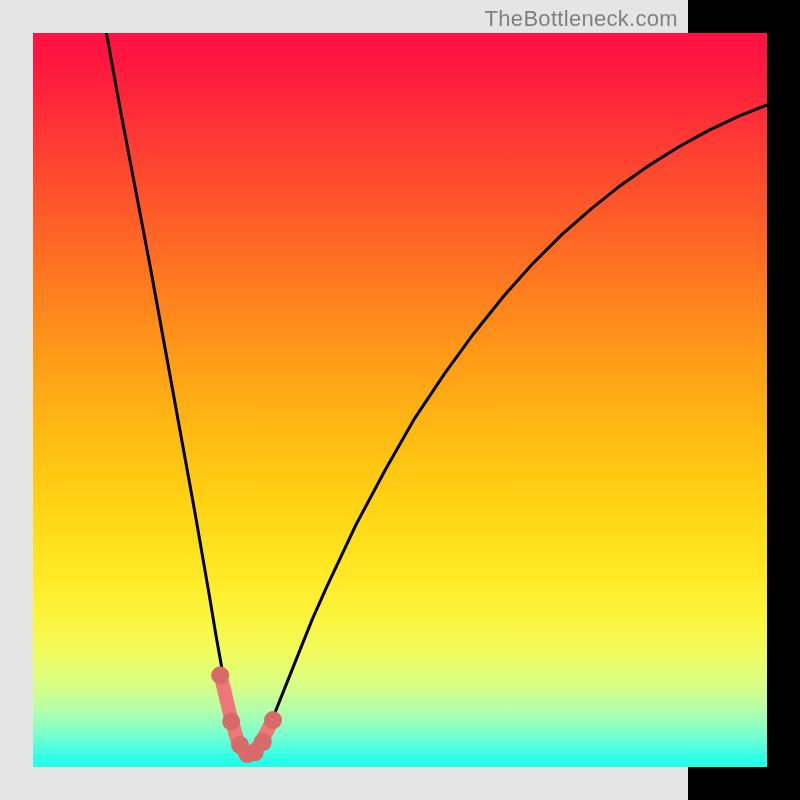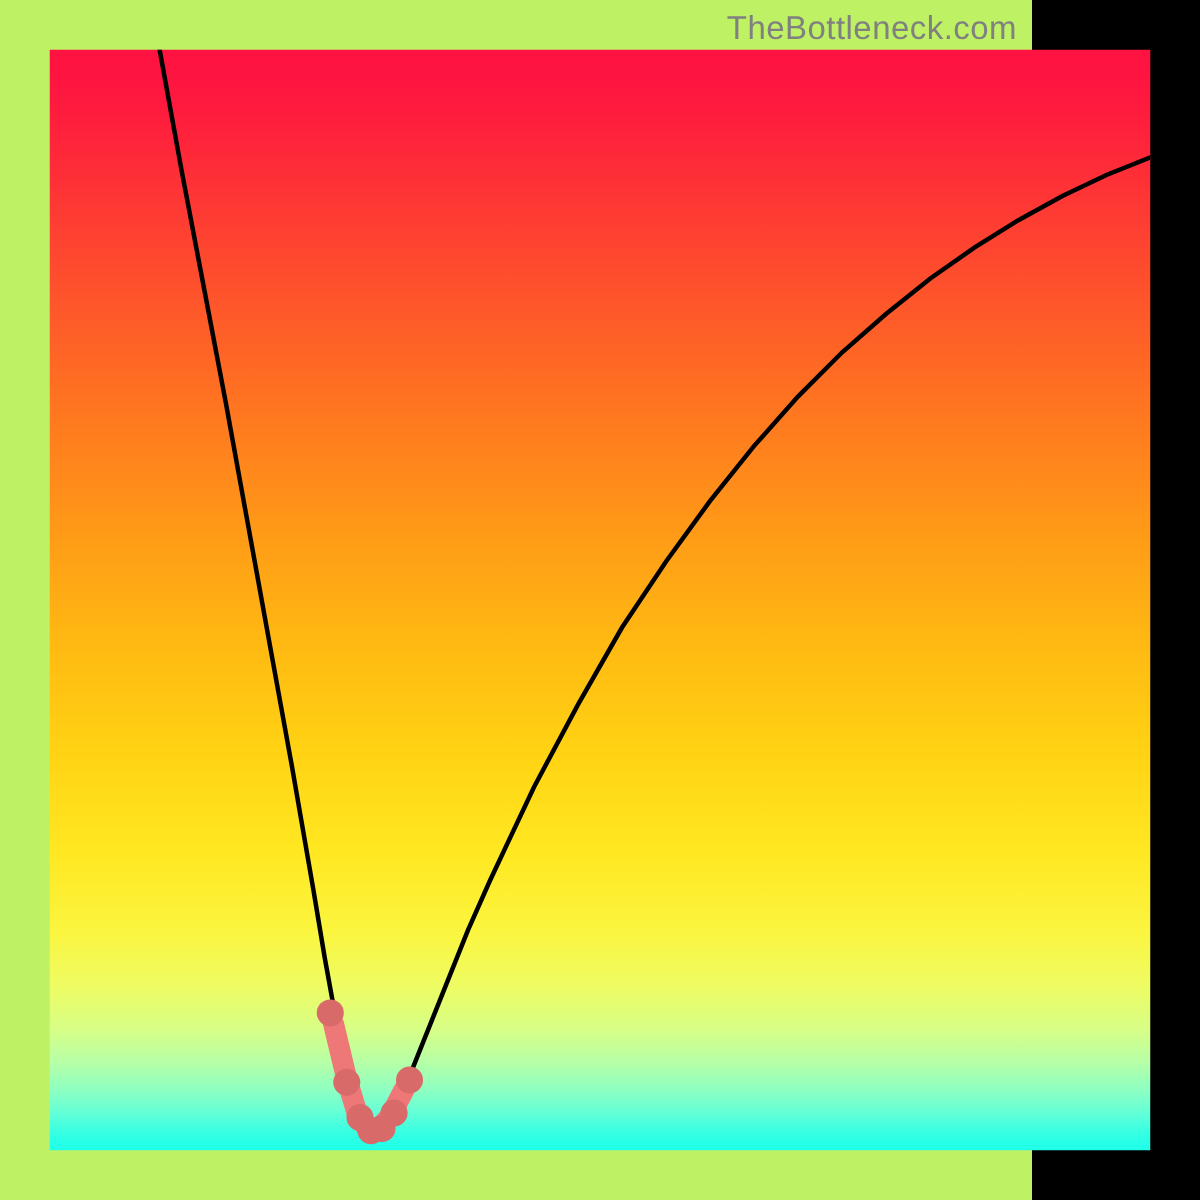--- a/index.html
+++ b/index.html
@@ -8,21 +8,21 @@
     width: 800px;
     height: 800px;
     background: #000;
     overflow: hidden;
     font-family: Arial, Helvetica, sans-serif;
   }
   .outer {
     position: relative;
     width: 688px;
     height: 800px;
-    background: #bef264;
+    background: #e5e5e5;
   }
   .watermark {
     position: absolute;
     top: 6px;
     right: 10px;
     color: #808080;
     font-size: 22px;
     letter-spacing: 0.3px;
     z-index: 10;
   }

